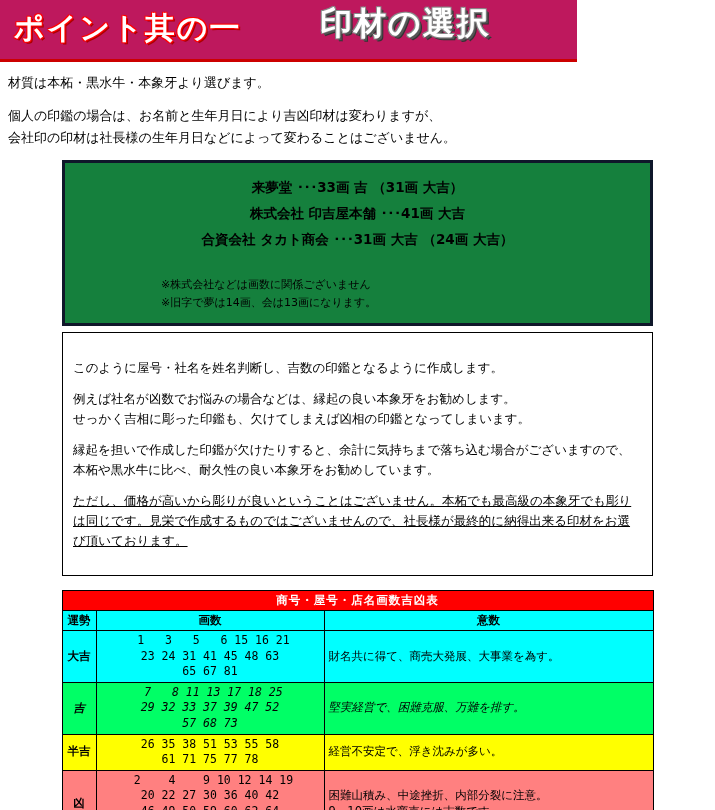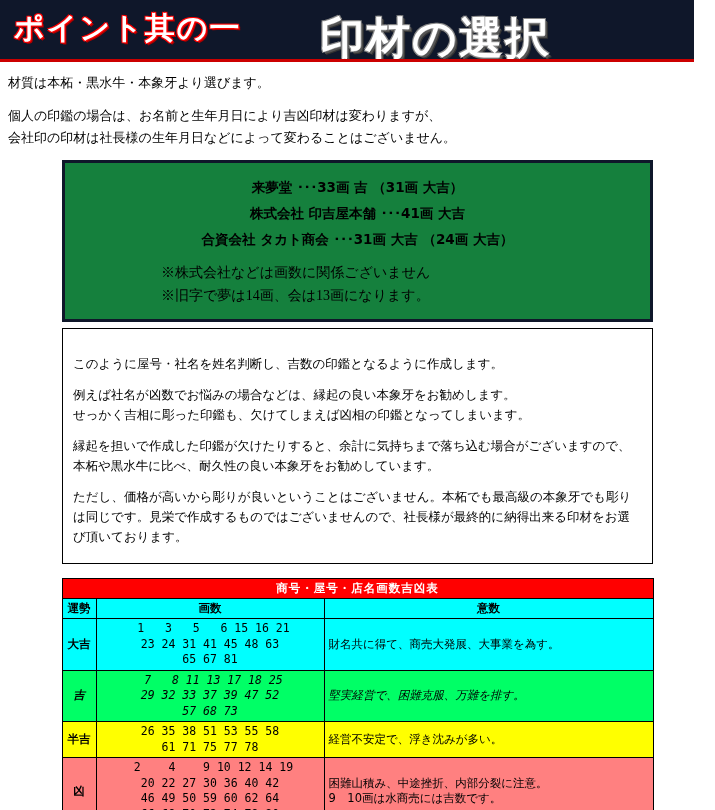--- a/index.html
+++ b/index.html
@@ -12,23 +12,23 @@
     height: 810px;
     font-family: "DejaVu Sans", "Liberation Sans", sans-serif;
     font-size: 13px;
     color: #000000;
     overflow: hidden;
   }
 
   
   .banner {
     position: relative;
-    width: 694px;
+    width: 577px;
     height: 62px;
-    background: #0f172a;
+    background: #be185d;
     overflow: hidden;
   }
   .banner-inner {
     position: absolute;
     left: 0; top: 0;
     width: 715px; height: 62px;
   }
   .banner-point {
     position: absolute;
     left: 14px;
@@ -41,22 +41,22 @@
       -1px -1px 0 #ff0000,
        1px -1px 0 #ff0000,
       -1px  1px 0 #ff0000,
        1px  1px 0 #ff0000,
        2px  2px 0 #aa0000;
     font-family: "DejaVu Sans", "Liberation Sans", sans-serif;
   }
   .banner-title {
     position: absolute;
     left: 320px;
-    top: 9px;
-    font-size: 44px;
+    top: 2px;
+    font-size: 32px;
     font-weight: bold;
     letter-spacing: 2px;
     color: #ffffff;
     text-shadow:
       -1px -1px 0 #888888,
        1px -1px 0 #888888,
       -1px  1px 0 #888888,
        2px  2px 0 #555555,
        3px  3px 0 #333333;
   }
@@ -95,40 +95,39 @@
   .examples .row {
     white-space: nowrap;
   }
   .ex-note {
     text-align: center;
     font-weight: normal;
     font-size: 12px;
     margin-top: 6px;
   }
   .notes {
-    margin-top: 10px;
+    margin-top: 24px;
     padding-left: 86px;
-    font-size: 14px;
+    font-size: 11px;
     line-height: 1.6;
-    font-family: Liberation Serif, serif;
   }
 
   
   .box2 {
     border: 1px solid #000000;
     margin: 6px 62px 0 62px;
     padding: 25px 10px 12px 10px;
     box-sizing: border-box;
     line-height: 1.6;
     font-size: 12.5px;
   }
   .box2 p {
     margin: 0 0 11px 0;
   }
-  .box2 p:last-child { margin-bottom: 4px; }
+  .box2 p:last-child { margin-bottom: 12px; text-decoration: underline; }
 
   
   .table-wrap {
     margin: 14px auto 0 auto;
     width: 592px;
   }
   table.kikyo {
     border-collapse: collapse;
     width: 592px;
     table-layout: fixed;

